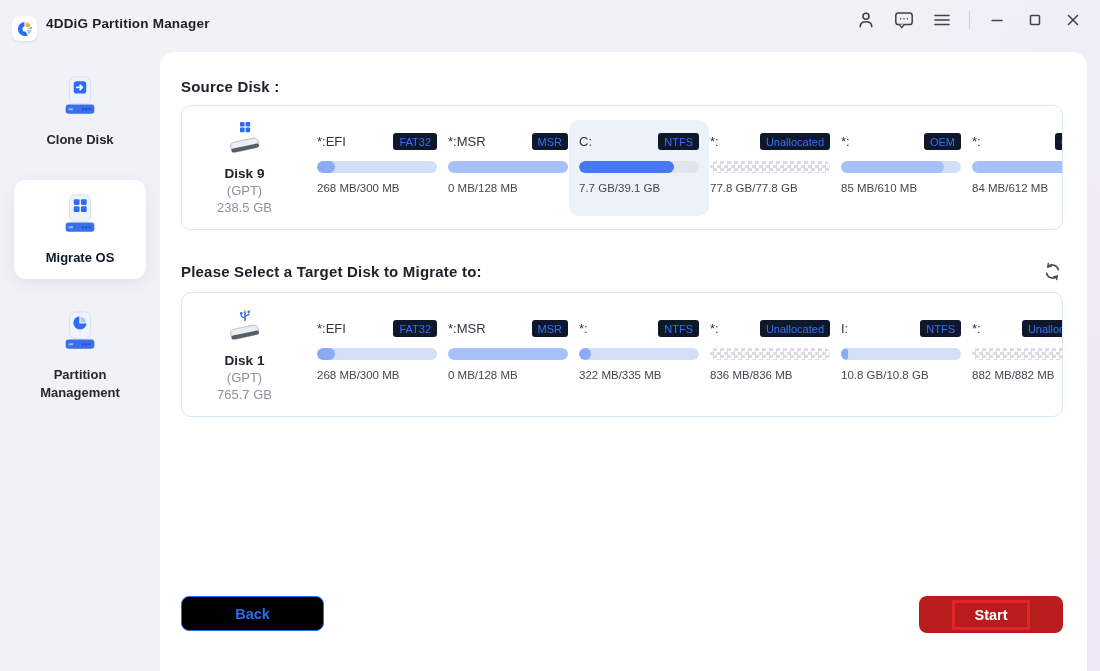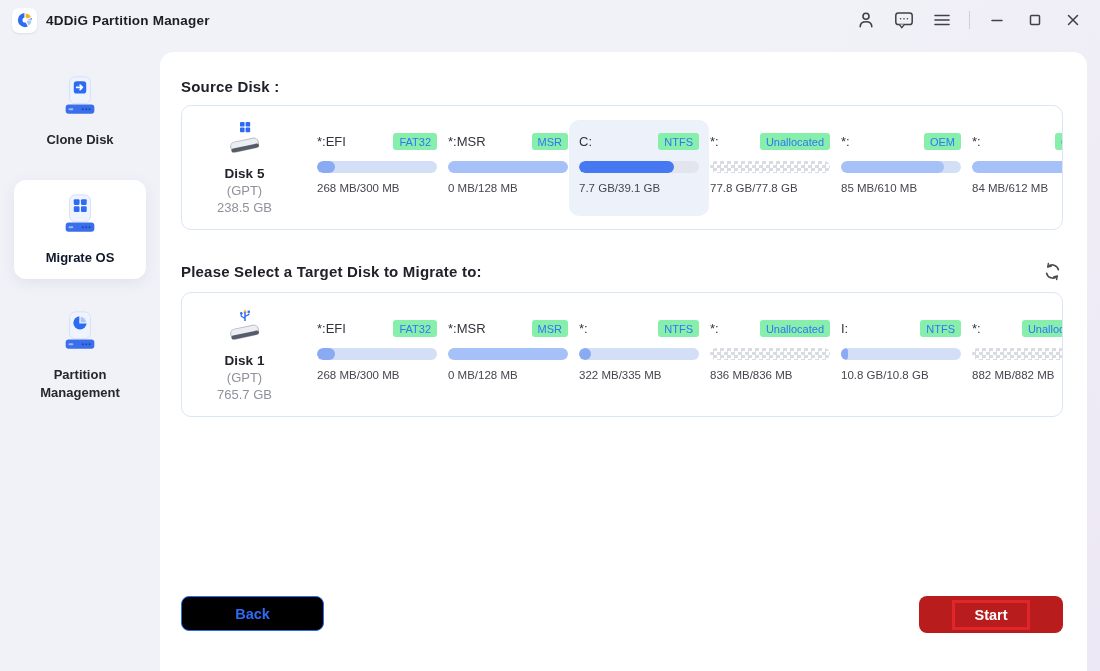--- a/index.html
+++ b/index.html
@@ -4,21 +4,21 @@
 <style>
   * { margin:0; padding:0; box-sizing:border-box; }
   html,body { width:1100px; height:671px; overflow:hidden; }
   body {
     font-family:"Liberation Sans", sans-serif;
     background:linear-gradient(115deg,#f1f2f8 55%, #efecf6 85%, #ece7f4 100%);
     position:relative; color:#23242b;
   }
 
   
-  .titlebar { height:40px; display:flex; align-items:center; padding:4px 12px; }
+  .titlebar { height:40px; display:flex; padding:16px 12px; }
   .logo-badge { width:25px; height:25px; background:#fff; border-radius:7px;
     display:flex; align-items:center; justify-content:center; box-shadow:0 1px 2px rgba(60,70,120,.12); }
   .app-title { font-size:13.5px; font-weight:bold; margin-left:9px; color:#1d1e25; letter-spacing:.2px; }
   .tb-right { margin-left:auto; display:flex; align-items:center; gap:8px; }
   .tb-btn { width:30px; height:28px; display:flex; align-items:center; justify-content:center;
     border-radius:6px; cursor:pointer; }
   .tb-divider { width:1px; height:18px; background:#cfd0da; margin:0 4px; }
 
   
   .sidebar { position:absolute; left:0; top:40px; width:160px; bottom:0; padding-top:22px; }
@@ -44,21 +44,21 @@
   .disk-scheme { font-size:13px; color:#8f919c; margin-top:2px; }
   .disk-size { font-size:13px; color:#8f919c; margin-top:2px; }
 
   .part-list { position:absolute; left:125px; right:0; top:0; bottom:0; display:flex;
     align-items:center; overflow:hidden; }
   .part { flex:none; width:140px; margin-right:-9px; padding:13px 10px 0; height:96px;
     border-radius:10px; cursor:pointer; }
   .part.selected { background:#edf1fa; }
   .p-top { display:flex; align-items:center; justify-content:space-between; height:18px; }
   .p-label { font-size:13px; color:#32333c; }
-  .p-badge { font-size:11px; color:#3374f6; background:#86efac; padding:2.5px 6px; border-radius:3px; white-space:nowrap; }
+  .p-badge { font-size:11px; color:#3374f6; background:#0f172a; padding:2.5px 6px; border-radius:3px; white-space:nowrap; }
   .p-bar { margin-top:10px; height:12px; border-radius:6px; background:#d3def7; position:relative; overflow:hidden; }
   .p-bar.dark { background:#e2e5ee; }
   .p-bar.checker { background-image:conic-gradient(#dadce3 25%, #ffffff 25% 50%, #dadce3 50% 75%, #ffffff 75%);
     background-size:7px 7px; }
   .p-fill { position:absolute; left:0; top:0; bottom:0; border-radius:6px; }
   .p-fill.dark { background:#4678f2; }
   .p-fill.light { background:#a6c1f8; }
   .p-fill.dot { background:#8aabf4; }
   .p-usage { margin-top:9px; font-size:11.5px; color:#45464f; }
 
@@ -193,21 +193,21 @@
               <rect x="21.6" y="1" width="4.6" height="4.6" rx="0.9"></rect>
             <rect x="16" y="6.6" width="4.6" height="4.6" rx="0.9"></rect>
               <rect x="21.6" y="6.6" width="4.6" height="4.6" rx="0.9"></rect>
           </g>
           <g transform="rotate(-12 21 26)">
             <rect x="7" y="19" width="28" height="10" rx="4.5" fill="#eceef3" stroke="#b7bbc6"></rect>
             <rect x="7" y="25" width="28" height="4" rx="2" fill="#575c69"></rect>
           </g>
         </svg>
       </span>
-      <span class="disk-name">Disk 5</span>
+      <span class="disk-name">Disk 9</span>
       <span class="disk-scheme">(GPT)</span>
       <span class="disk-size">238.5 GB</span>
     </div>
     <div class="part-list">
         <div class="part">
     <div class="p-top">
       <span class="p-label">*:EFI</span>
       <span class="p-badge">FAT32</span>
     </div>
     <div class="p-bar dot">

